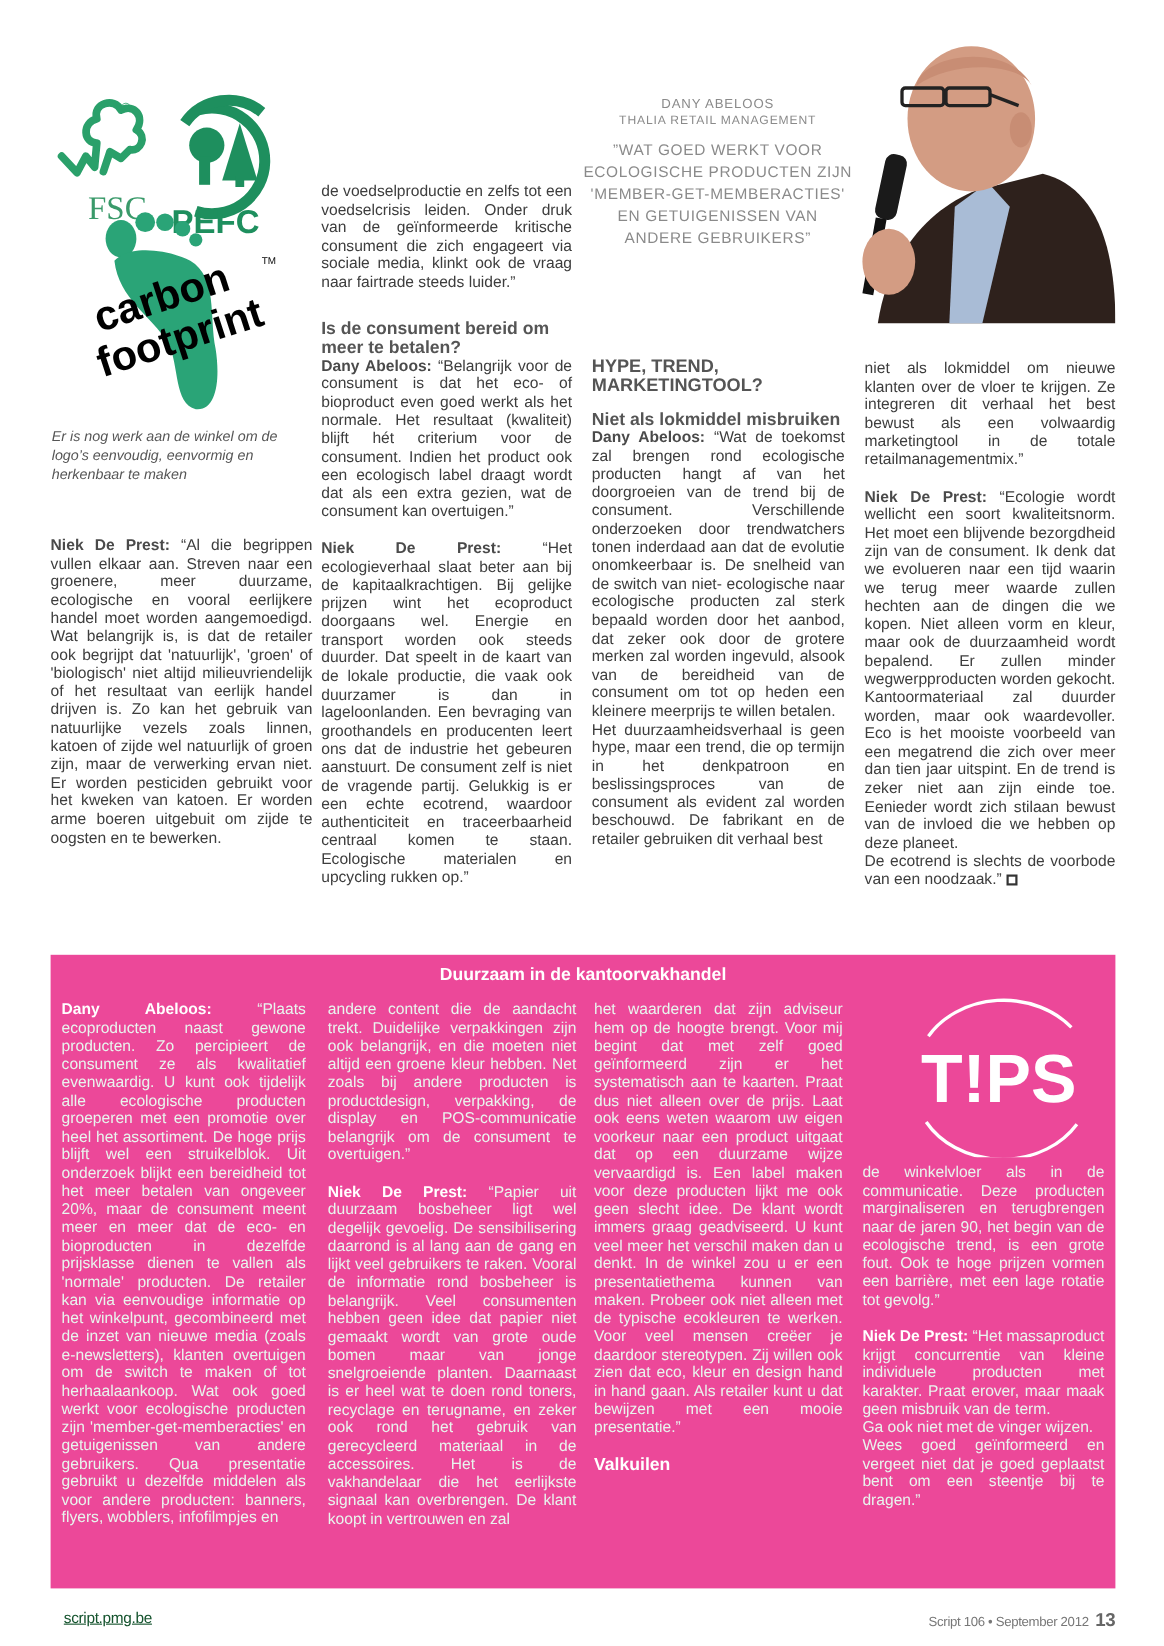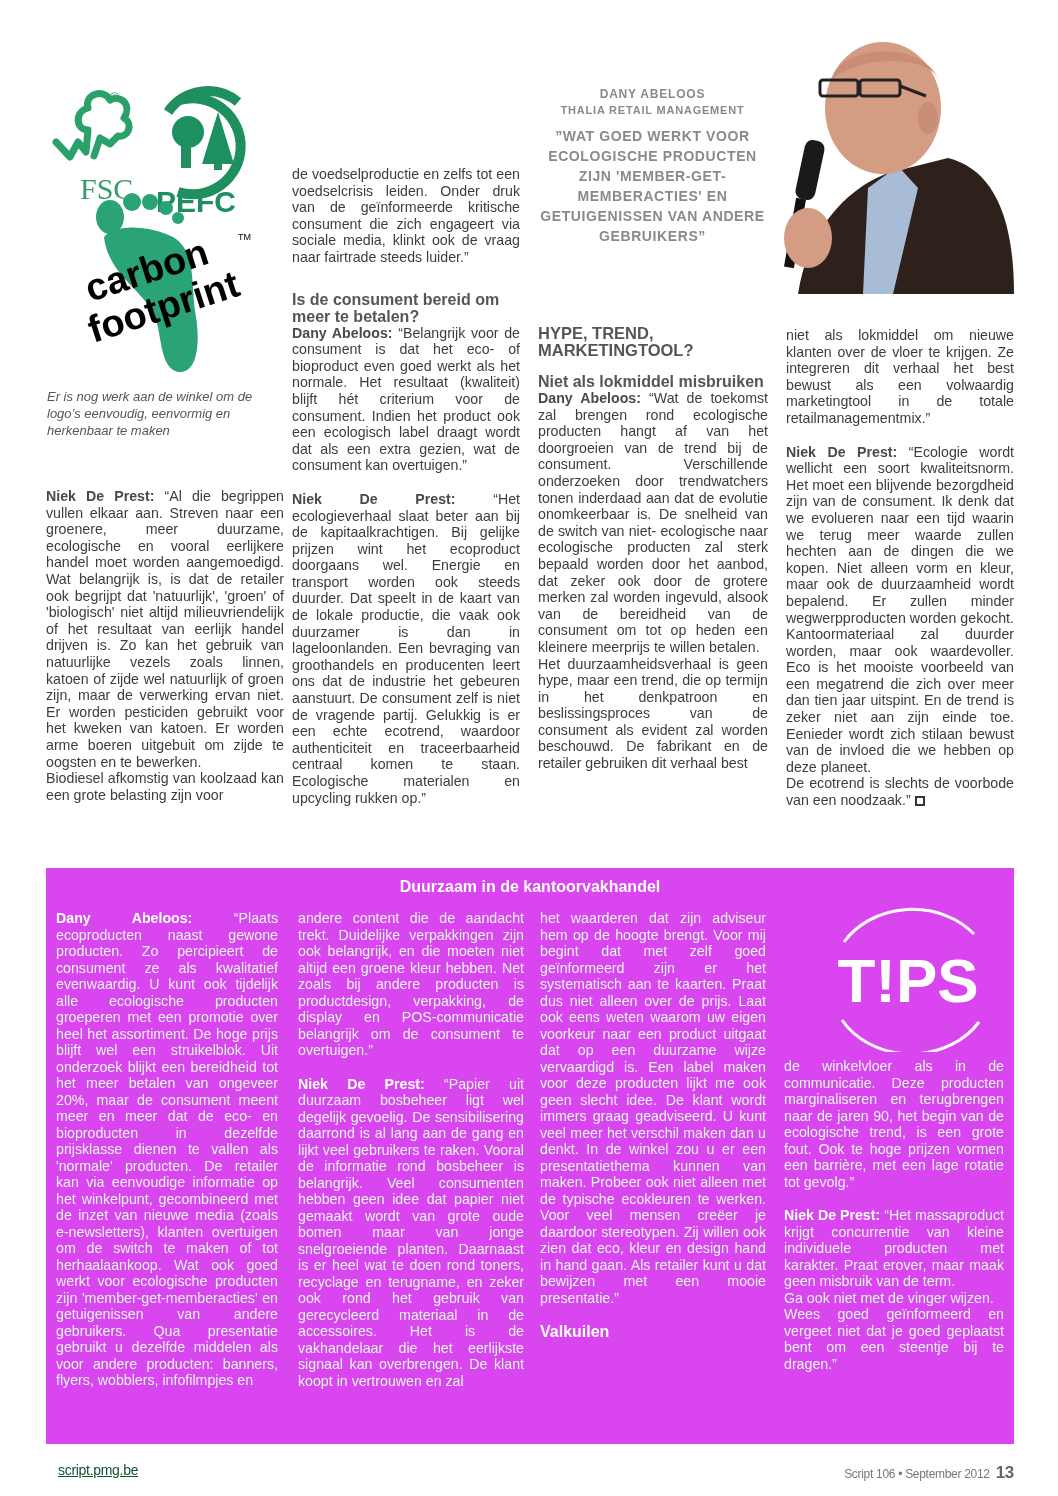--- a/index.html
+++ b/index.html
@@ -12,29 +12,29 @@
   .col .gap { height: 17px; }
   .speaker { font-weight: bold; color: #4a4a4a; }
   .h-sub { font-weight: bold; font-size: 16px; line-height: 17px; color: #555; text-align: left; }
   .h-main { font-weight: bold; font-size: 16.5px; line-height: 17px; color: #555; text-align: left; }
 
   
   .logo-box { position: absolute; left: 48px; top: 72px; width: 222px; height: 305px; }
   .caption { position: absolute; left: 47px; top: 388px; width: 225px; font-size: 13px; line-height: 17px; font-style: italic; color: #555; }
 
   
-  .pull { position: absolute; left: 530px; top: 86px; width: 245px; text-align: center; color: #8a8a8a; font-weight: bold; text-transform: uppercase; }
+  .pull { position: absolute; left: 530px; top: 86px; width: 245px; text-align: center; color: #8a8a8a; font-weight: normal; text-transform: uppercase; }
   .pull .name { font-size: 12px; letter-spacing: 0.8px; line-height: 16px; }
   .pull .org { font-size: 11px; letter-spacing: 0.8px; line-height: 16px; margin-bottom: 8px; }
   .pull .quote { font-size: 14px; line-height: 20px; letter-spacing: 0.6px; }
 
   .photo { position: absolute; left: 778px; top: 38px; width: 236px; height: 256px; }
 
   
-  .green { position: absolute; left: 46px; top: 868px; width: 968px; height: 576px; background: #d946ef; }
+  .green { position: absolute; left: 46px; top: 868px; width: 968px; height: 576px; background: #ec4899; }
   .green-title { position: absolute; left: 0; top: 10px; width: 100%; text-align: center; color: #ffffff; font-weight: bold; font-size: 16px; }
   .gcol { position: absolute; color: #e8f5ee; font-size: 14.2px; line-height: 16.5px; text-align: justify; }
   .gcol .speaker { color: #ffffff; }
   .gcol .h-sub { color: #ffffff; }
   .tips { position: absolute; left: 768px; top: 34px; width: 188px; height: 150px; text-align: right; }
 
   .footer-left { position: absolute; left: 58px; top: 1462px; font-size: 14px; color: #14532d; text-decoration: underline; letter-spacing: -0.3px; }
   .footer-right { position: absolute; right: 44px; top: 1463px; font-size: 12px; color: #777; letter-spacing: -0.3px; }
   .footer-right .pg { font-size: 17px; font-weight: bold; color: #666; margin-left: 6px; text-align: right; }
   .endmark { display: inline-block; width: 10px; height: 10px; border: 2px solid #333; vertical-align: -1px; margin-left: 4px; }
@@ -75,21 +75,20 @@
         <text x="40" y="205" font-size="38" font-weight="bold" fill="#000" font-family="Liberation Sans, sans-serif">carbon</text>
         <text x="30" y="245" font-size="38" font-weight="bold" fill="#000" font-family="Liberation Sans, sans-serif">footprint</text>
       </g>
       <text x="190" y="168" font-size="9" fill="#000" font-family="Liberation Sans, sans-serif">TM</text>
     </svg>
   </div>
   <div class="caption">Er is nog werk aan de winkel om de logo’s eenvoudig, eenvormig en herkenbaar te maken</div>
 
   <div class="col" style="left:46px; top:488px; width:238px;">
     <p><span class="speaker">Niek De Prest:</span> <span>“Al die begrippen vullen elkaar aan. Streven naar een groenere, meer duurzame, ecologische en vooral eerlijkere handel moet worden aangemoedigd. Wat belangrijk is, is dat de retailer ook begrijpt dat 'natuurlijk', 'groen' of 'biologisch' niet altijd milieuvriendelijk of het resultaat van eerlijk handel drijven is. Zo kan het gebruik van natuurlijke vezels zoals linnen, katoen of zijde wel natuurlijk of groen zijn, maar de verwerking ervan niet. Er worden pesticiden gebruikt voor het kweken van katoen. Er worden arme boeren uitgebuit om zijde te oogsten en te bewerken.</span></p>
-    <p>Biodiesel afkomstig van koolzaad kan een grote belasting zijn voor</p>
   </div>
 
   <div class="col" style="left:292px; top:166px; width:228px;">
     <p>de voedselproductie en zelfs tot een voedselcrisis leiden. Onder druk van de geïnformeerde kritische consument die zich engageert via sociale media, klinkt ook de vraag naar fairtrade steeds luider.”</p>
     <div class="gap"></div>
     <div class="h-sub" style="margin-top:8px;">Is de consument bereid om meer te betalen?</div>
     <p><span class="speaker">Dany Abeloos:</span> <span>“Belangrijk voor de consument is dat het eco- of bioproduct even goed werkt als het normale. Het resultaat (kwaliteit) blijft hét criterium voor de consument. Indien het product ook een ecologisch label draagt wordt dat als een extra gezien, wat de consument kan overtuigen.”</span></p>
     <div class="gap"></div>
     <p><span class="speaker">Niek De Prest:</span> <span>“Het ecologieverhaal slaat beter aan bij de kapitaalkrachtigen. Bij gelijke prijzen wint het ecoproduct doorgaans wel. Energie en transport worden ook steeds duurder. Dat speelt in de kaart van de lokale productie, die vaak ook duurzamer is dan in lageloonlanden. Een bevraging van groothandels en producenten leert ons dat de industrie het gebeuren aanstuurt. De consument zelf is niet de vragende partij. Gelukkig is er een echte ecotrend, waardoor authenticiteit en traceerbaarheid centraal komen te staan. Ecologische materialen en upcycling rukken op.”</span></p>
   </div>

